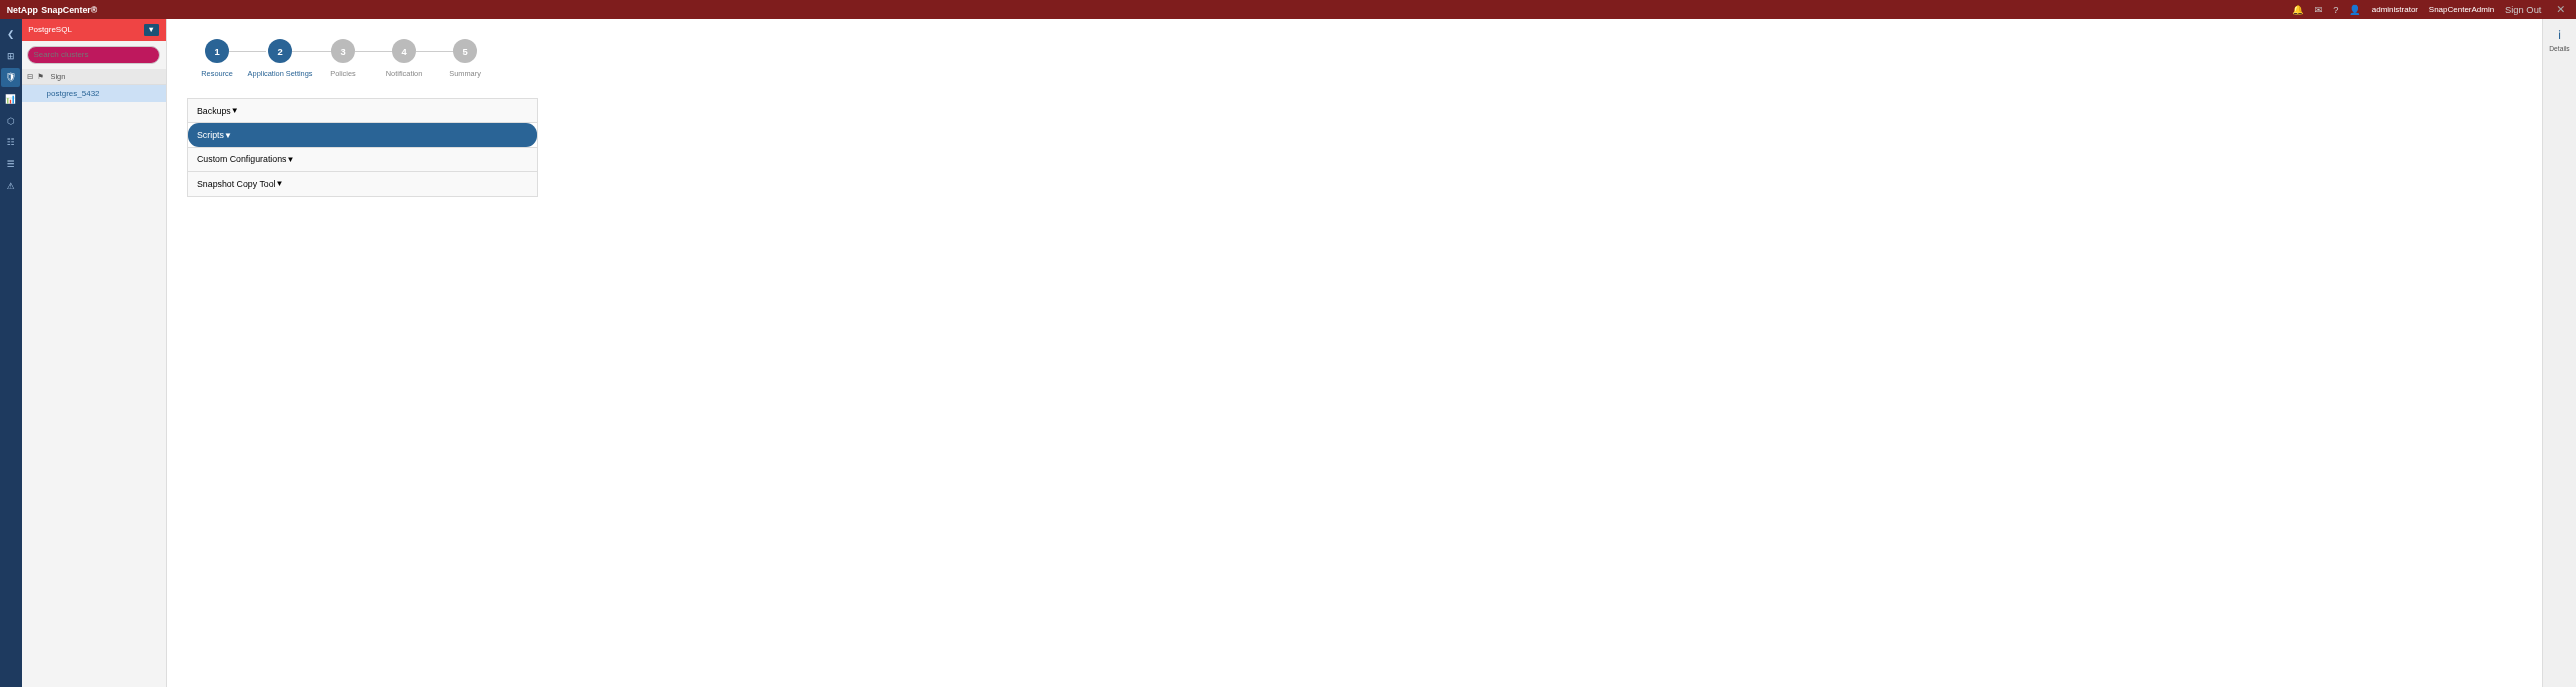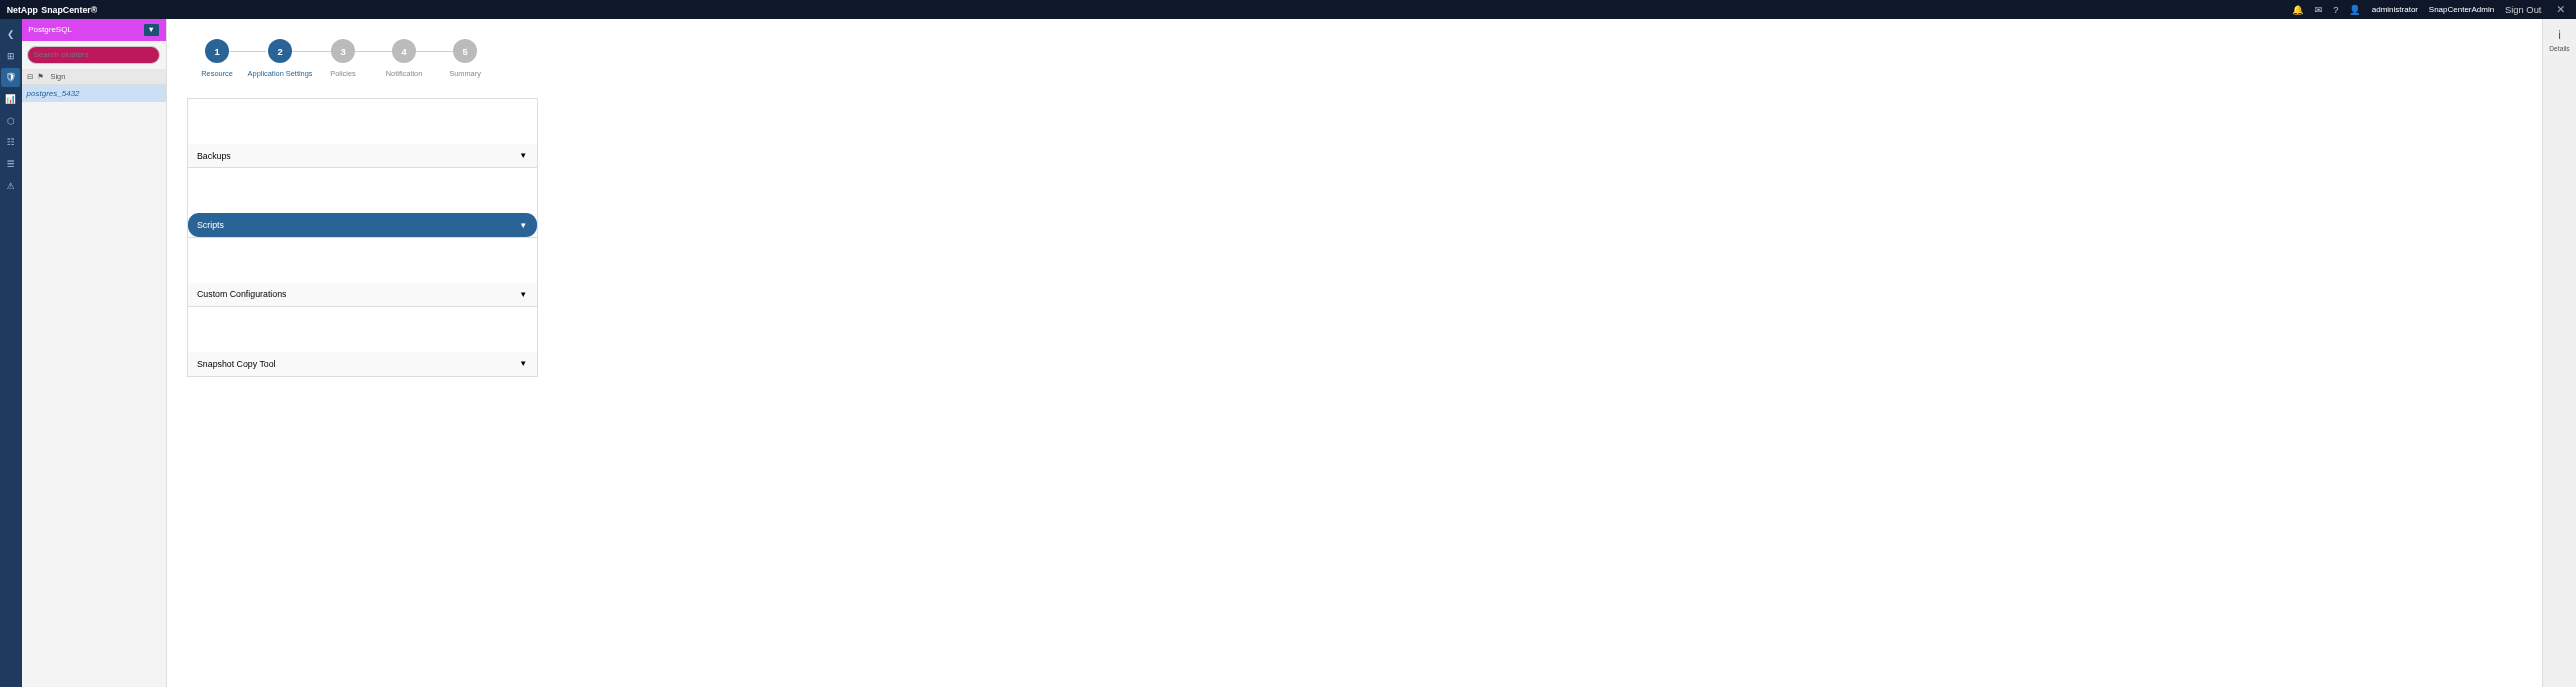--- a/index.html
+++ b/index.html
@@ -1,20 +1,20 @@
 <!DOCTYPE html>
 <html style="font-size:10.8px"><head>
   <meta charset="utf-8">
   <style>
     * { margin: 0; padding: 0; box-sizing: border-box; }
     body { font-family: Arial, sans-serif; font-size: 8.8px; background: #fff; display: flex; flex-direction: column; height: 100vh; overflow: hidden; }
 
     
     .top-bar {
-      background: #0f172a;
+      background: #7f1d1d;
       color: #fff;
       height: 19px;
       display: flex;
       align-items: center;
       justify-content: space-between;
       padding: 0 6.7px;
       font-size: 8px;
       flex-shrink: 0;
     }
     .top-bar-left { display: flex; align-items: center; gap: 5.4px; }
@@ -55,21 +55,21 @@
     
     .left-panel {
       width: 145px;
       background: #f4f4f4;
       border-right: 0.7px solid #ddd;
       display: flex;
       flex-direction: column;
       flex-shrink: 0;
     }
     .left-panel-header {
-      background: #d946ef;
+      background: #ef4444;
       color: #fff;
       padding: 4px 6.7px;
       font-size: 8px;
       display: flex;
       align-items: center;
       justify-content: space-between;
       height: 21.6px;
     }
     .left-panel-header .dropdown-btn {
       background: #1a5276;
@@ -95,25 +95,24 @@
     .list-header {
       display: flex;
       align-items: center;
       padding: 2.7px 5.4px;
       font-size: 7.4px;
       color: #555;
       border-bottom: 0.7px solid #ddd;
       background: #e8e8e8;
     }
     .list-item {
-      padding: 4px 5px;
+      padding: 4px 25px;
       font-size: 8px;
       cursor: pointer;
       color: #2a6496;
-      font-style: italic;
     }
     .list-item.selected {
       background: #cce0f5;
     }
 
     
     .content-area {
       flex: 1;
       display: flex;
       flex-direction: column;
@@ -191,26 +190,25 @@
       width: 351px;
       border: 0.7px solid #ddd;
     }
     .accordion-item {
       border-bottom: 0.7px solid #ddd;
     }
     .accordion-item:last-child { border-bottom: none; }
     .accordion-header {
       display: flex;
       align-items: center;
-      justify-content: space-between;
+      justify-content: flex-start;
       padding: 6.7px 9.4px;
       font-size: 8.8px;
       cursor: pointer;
       background: #f9f9f9;
-      margin-top: 45px;
     }
     .accordion-header.active {
       background: #2a6496;
       color: #fff;
       border-radius: 11px;
     }
     .accordion-chevron {
       font-size: 8px;
     }
 

